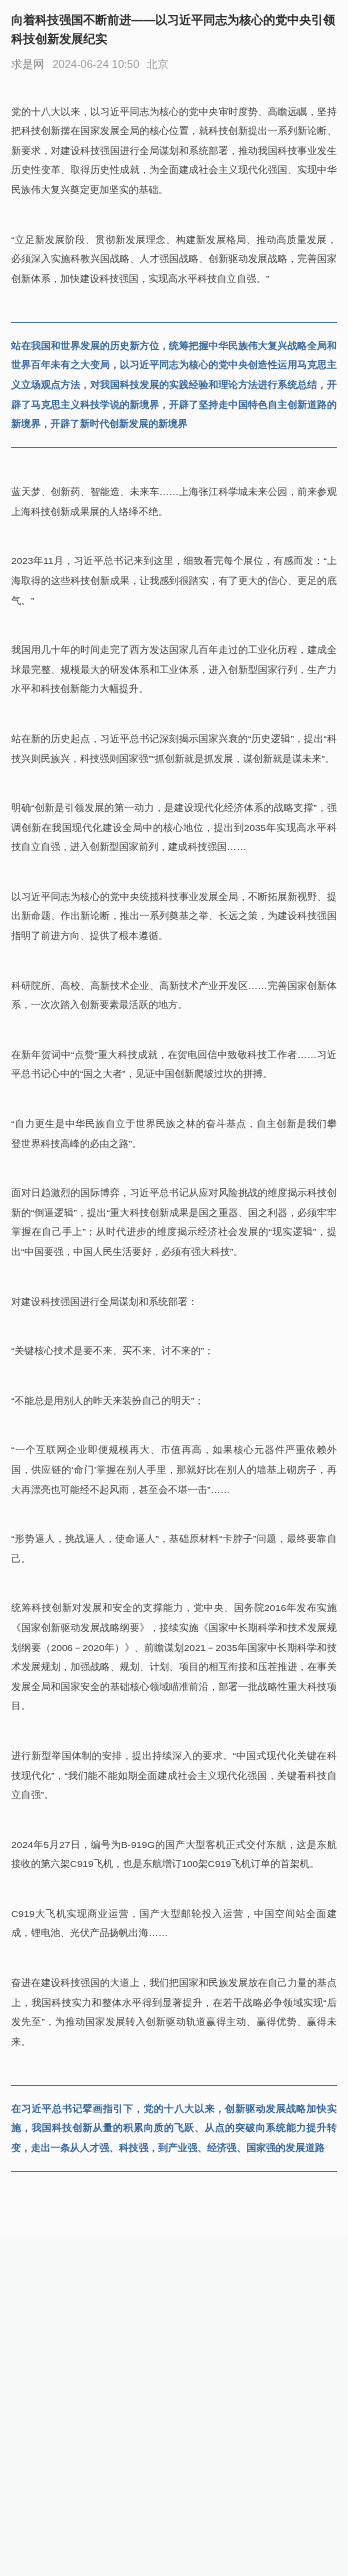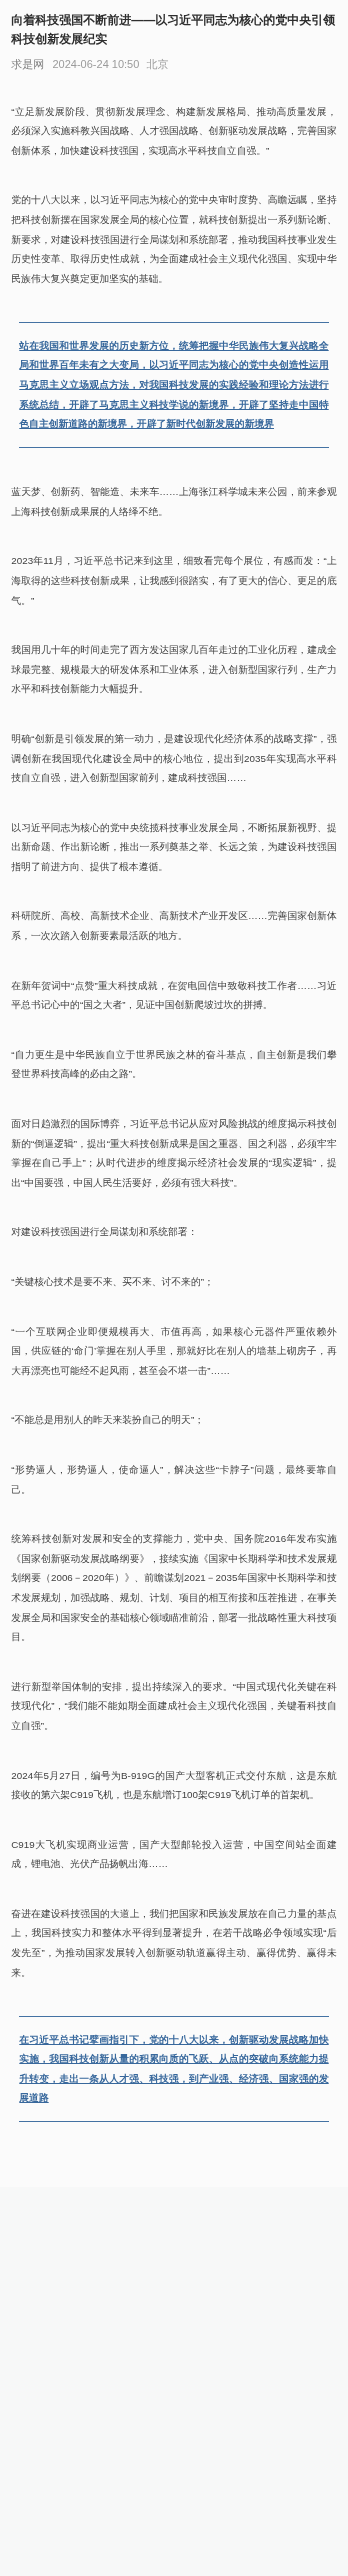--- a/index.html
+++ b/index.html
@@ -37,52 +37,52 @@
     line-height: 2.0;
     margin: 30px 0;
     text-align: justify;
   }
   .para.highlight {
     color: #38689c;
     font-weight: 700;
     border-top: 0.5px solid #4472a3;
     border-bottom: 0.5px solid #4472a3;
     padding: 12.4px 0 13.4px 0;
-    margin: 34px 8px;
-    text-decoration: underline;
+    margin: 34px 0;
   }
 </style>
 </head>
 <body>
 
 <div class="page">
   <h1 class="title">向着科技强国不断前进——以习近平同志为核心的党中央引领科技创新发展纪实</h1>
 
   <div class="meta">
     <span class="src">求是网</span><span class="dt">2024-06-24 10:50</span><span class="loc">北京</span>
   </div>
 
   <div class="body-flow">
+      <div class="para">党的十八大以来，以习近平同志为核心的党中央审时度势、高瞻远瞩，坚持把科技创新摆在国家发展全局的核心位置，就科技创新提出一系列新论断、新要求，对建设科技强国进行全局谋划和系统部署，推动我国科技事业发生历史性变革、取得历史性成就，为全面建成社会主义现代化强国、实现中华民族伟大复兴奠定更加坚实的基础。</div>
       <div class="para">“立足新发展阶段、贯彻新发展理念、构建新发展格局、推动高质量发展，必须深入实施科教兴国战略、人才强国战略、创新驱动发展战略，完善国家创新体系，加快建设科技强国，实现高水平科技自立自强。”</div>
-      <div class="para">党的十八大以来，以习近平同志为核心的党中央审时度势、高瞻远瞩，坚持把科技创新摆在国家发展全局的核心位置，就科技创新提出一系列新论断、新要求，对建设科技强国进行全局谋划和系统部署，推动我国科技事业发生历史性变革、取得历史性成就，为全面建成社会主义现代化强国、实现中华民族伟大复兴奠定更加坚实的基础。</div>
       <div class="para highlight">站在我国和世界发展的历史新方位，统筹把握中华民族伟大复兴战略全局和世界百年未有之大变局，以习近平同志为核心的党中央创造性运用马克思主义立场观点方法，对我国科技发展的实践经验和理论方法进行系统总结，开辟了马克思主义科技学说的新境界，开辟了坚持走中国特色自主创新道路的新境界，开辟了新时代创新发展的新境界</div>
       <div class="para">蓝天梦、创新药、智能造、未来车……上海张江科学城未来公园，前来参观上海科技创新成果展的人络绎不绝。</div>
       <div class="para">2023年11月，习近平总书记来到这里，细致看完每个展位，有感而发：“上海取得的这些科技创新成果，让我感到很踏实，有了更大的信心、更足的底气。”</div>
       <div class="para">我国用几十年的时间走完了西方发达国家几百年走过的工业化历程，建成全球最完整、规模最大的研发体系和工业体系，进入创新型国家行列，生产力水平和科技创新能力大幅提升。</div>
+      <div class="para">站在新的历史起点，习近平总书记深刻揭示国家兴衰的“历史逻辑”，提出“科技兴则民族兴，科技强则国家强”“抓创新就是抓发展，谋创新就是谋未来”。</div>
       <div class="para">明确“创新是引领发展的第一动力，是建设现代化经济体系的战略支撑”，强调创新在我国现代化建设全局中的核心地位，提出到2035年实现高水平科技自立自强，进入创新型国家前列，建成科技强国……</div>
       <div class="para">以习近平同志为核心的党中央统揽科技事业发展全局，不断拓展新视野、提出新命题、作出新论断，推出一系列奠基之举、长远之策，为建设科技强国指明了前进方向、提供了根本遵循。</div>
       <div class="para">科研院所、高校、高新技术企业、高新技术产业开发区……完善国家创新体系，一次次踏入创新要素最活跃的地方。</div>
       <div class="para">在新年贺词中“点赞”重大科技成就，在贺电回信中致敬科技工作者……习近平总书记心中的“国之大者”，见证中国创新爬坡过坎的拼搏。</div>
       <div class="para">“自力更生是中华民族自立于世界民族之林的奋斗基点，自主创新是我们攀登世界科技高峰的必由之路”。</div>
       <div class="para">面对日趋激烈的国际博弈，习近平总书记从应对风险挑战的维度揭示科技创新的“倒逼逻辑”，提出“重大科技创新成果是国之重器、国之利器，必须牢牢掌握在自己手上”；从时代进步的维度揭示经济社会发展的“现实逻辑”，提出“中国要强，中国人民生活要好，必须有强大科技”。</div>
       <div class="para">对建设科技强国进行全局谋划和系统部署：</div>
       <div class="para">“关键核心技术是要不来、买不来、讨不来的”；</div>
+      <div class="para">“不能总是用别人的昨天来装扮自己的明天”；</div>
       <div class="para">“一个互联网企业即便规模再大、市值再高，如果核心元器件严重依赖外国，供应链的‘命门’掌握在别人手里，那就好比在别人的墙基上砌房子，再大再漂亮也可能经不起风雨，甚至会不堪一击”……</div>
-      <div class="para">“不能总是用别人的昨天来装扮自己的明天”；</div>
-      <div class="para">“形势逼人，形势逼人，使命逼人”，解决这些“卡脖子”问题，最终要靠自己。</div>
+      <div class="para">“形势逼人，挑战逼人，使命逼人”，基础原材料“卡脖子”问题，最终要靠自己。</div>
       <div class="para">统筹科技创新对发展和安全的支撑能力，党中央、国务院2016年发布实施《国家创新驱动发展战略纲要》，接续实施《国家中长期科学和技术发展规划纲要（2006－2020年）》、前瞻谋划2021－2035年国家中长期科学和技术发展规划，加强战略、规划、计划、项目的相互衔接和压茬推进，在事关发展全局和国家安全的基础核心领域瞄准前沿，部署一批战略性重大科技项目。</div>
       <div class="para">进行新型举国体制的安排，提出持续深入的要求。“中国式现代化关键在科技现代化”，“我们能不能如期全面建成社会主义现代化强国，关键看科技自立自强”。</div>
       <div class="para">2024年5月27日，编号为B-919G的国产大型客机正式交付东航，这是东航接收的第六架C919飞机，也是东航增订100架C919飞机订单的首架机。</div>
       <div class="para">C919大飞机实现商业运营，国产大型邮轮投入运营，中国空间站全面建成，锂电池、光伏产品扬帆出海……</div>
       <div class="para">奋进在建设科技强国的大道上，我们把国家和民族发展放在自己力量的基点上，我国科技实力和整体水平得到显著提升，在若干战略必争领域实现“后发先至”，为推动国家发展转入创新驱动轨道赢得主动、赢得优势、赢得未来。</div>
       <div class="para highlight">在习近平总书记擘画指引下，党的十八大以来，创新驱动发展战略加快实施，我国科技创新从量的积累向质的飞跃、从点的突破向系统能力提升转变，走出一条从人才强、科技强，到产业强、经济强、国家强的发展道路</div>
     </div>
 
 </div>
 

